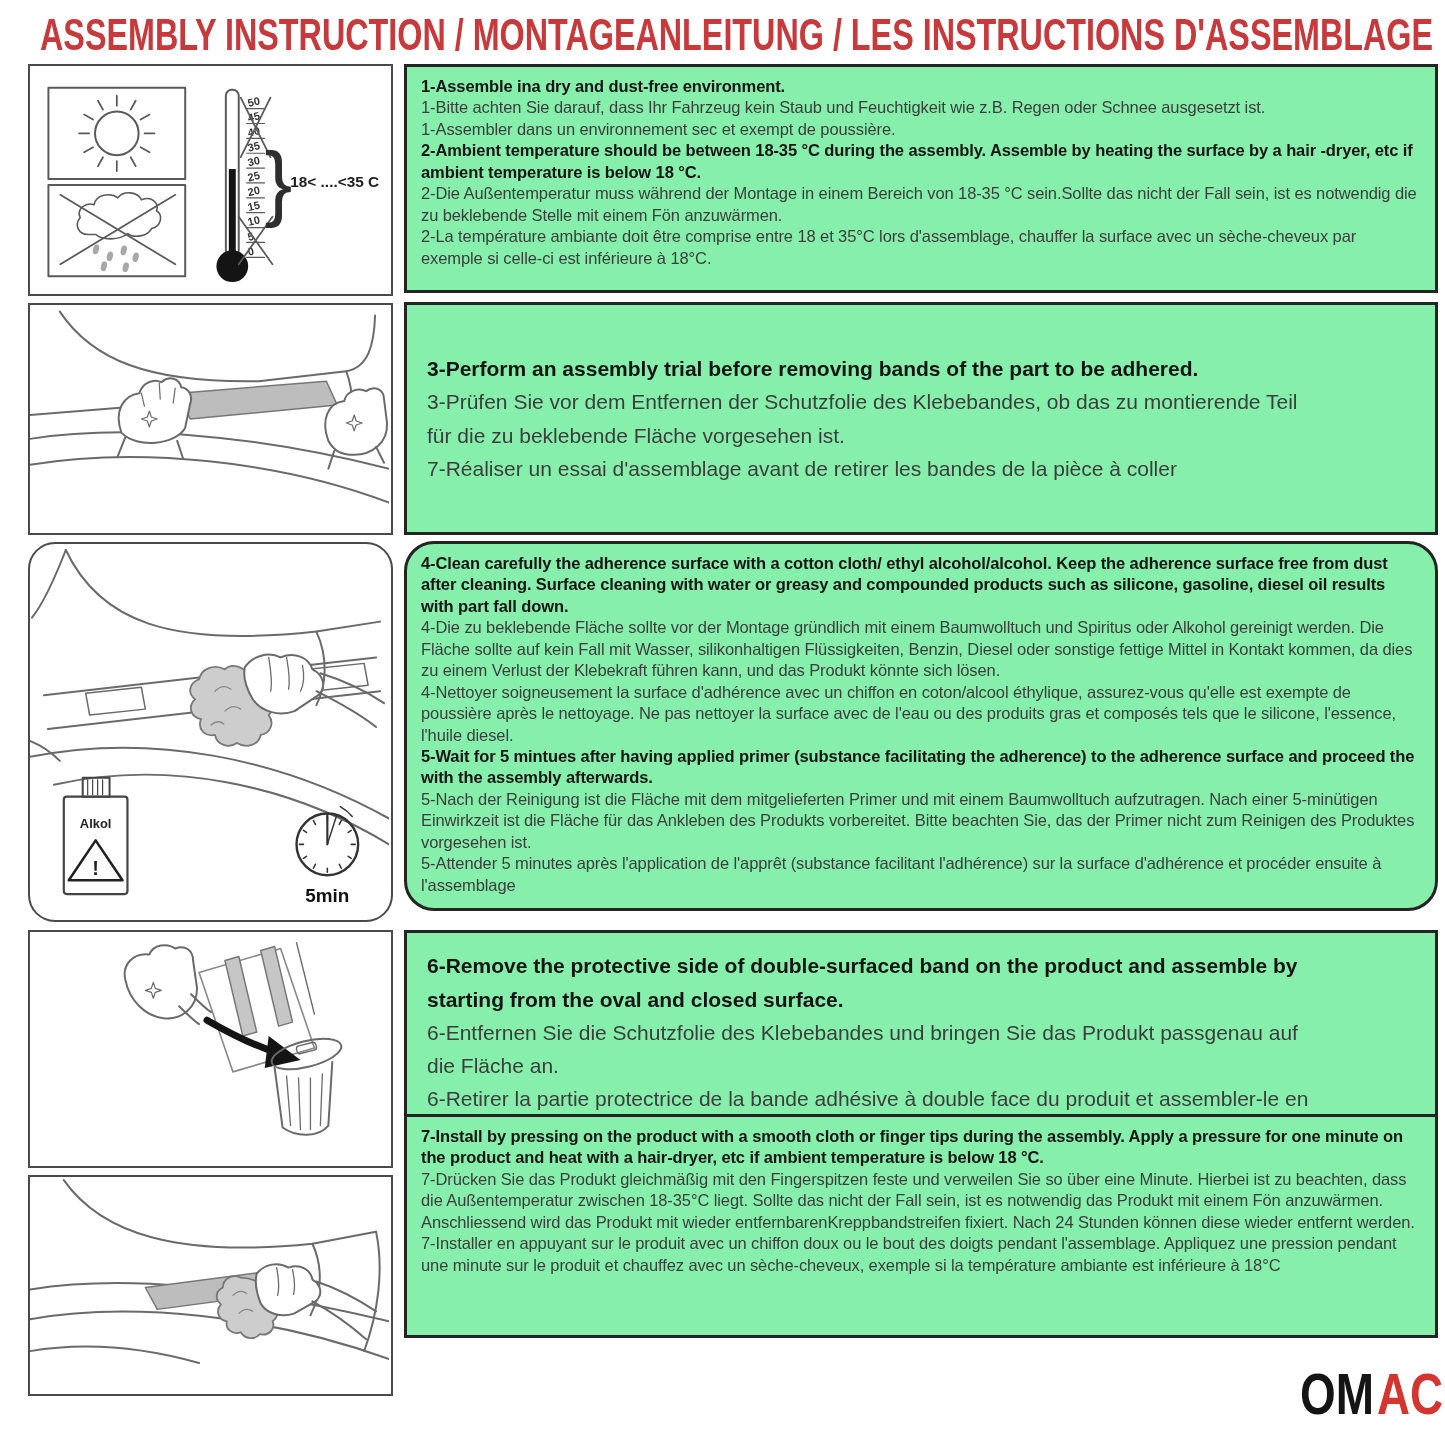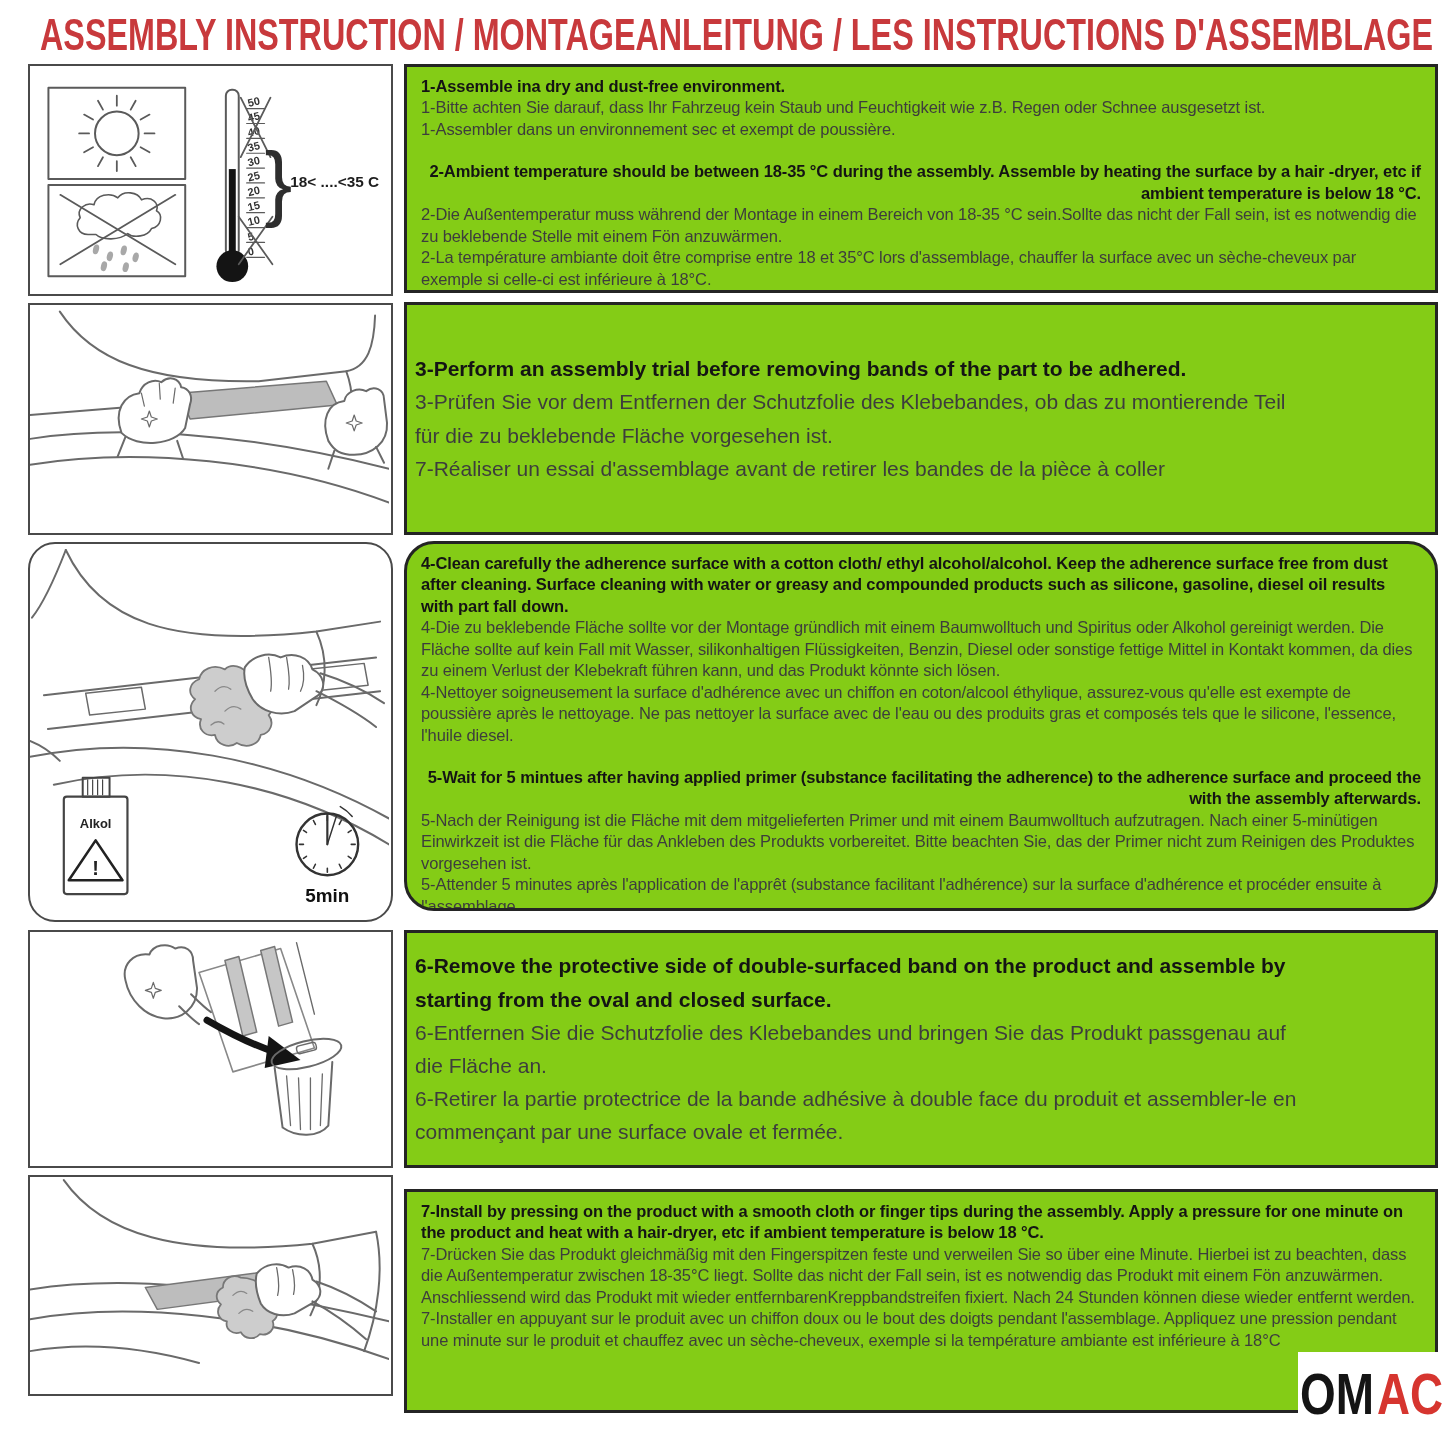--- a/index.html
+++ b/index.html
@@ -5,29 +5,29 @@
   html,body{margin:0;padding:0;}
   body{
     width:1445px;height:1445px;position:relative;background:#ffffff;
     font-family:"Liberation Sans", sans-serif;overflow:hidden;
   }
   .title-wrap{position:absolute;left:40px;top:8px;}
   .imgbox{
     position:absolute;background:#fff;border:2px solid #4a4a4a;box-sizing:border-box;overflow:hidden;
   }
   .textbox{
-    position:absolute;background:#84cc16;border:3px solid #242424;box-sizing:border-box;overflow:hidden;
+    position:absolute;background:#86efac;border:3px solid #242424;box-sizing:border-box;overflow:hidden;
   }
   .small-text{font-size:16.5px;line-height:1.3;letter-spacing:-0.1px;padding:9px 14px;}
-  .big-text{font-size:21px;line-height:1.58;padding:0 8px;display:flex;flex-direction:column;justify-content:center;height:100%;}
+  .big-text{font-size:21px;line-height:1.58;padding:0 20px;display:flex;flex-direction:column;justify-content:center;height:100%;}
   .big-text.narrow p{max-width:900px;}
   p{margin:0;}
   .b{font-weight:bold;color:#141414;}
   .r{color:#3d3d3d;}
-  .gap{margin-top:21px;text-align:right;}
+  .gap{}
   svg{display:block;}
   .logo{
     position:absolute;left:1298px;top:1352px;width:147px;height:73px;background:#fff;
     display:flex;align-items:flex-end;justify-content:flex-start;
   }
 </style>
 </head>
 <body>
 
 <div class="title-wrap">
@@ -226,21 +226,21 @@
       <path d="M204,118 q7,-7 14,-2 M210,136 q7,-7 14,-2" stroke="#888" stroke-width="1.2"></path>
     </g>
     <g fill="#fff">
       <path d="M228,96 C236,86 250,84 260,90 C272,86 282,92 284,102 C294,108 294,118 287,124 L266,136 C252,141 238,136 232,126 C228,116 226,104 228,96 Z"></path>
       <path d="M248,90 C250,100 251,110 249,118 M264,92 C266,101 267,109 265,117" stroke-width="1.3" fill="none"></path>
       <path d="M284,124 C306,136 322,148 338,162 M288,104 C312,112 330,122 348,134" fill="none"></path>
     </g>
   </svg>
 </div>
 
-<div class="textbox small-text" style="left:404px;top:1189px;width:1034px;height:224px;">
+<div class="textbox small-text" style="left:404px;top:1114px;width:1034px;height:224px;">
   <p class="b">7-Install by pressing on the product with a smooth cloth or finger tips during the assembly. Apply a pressure for one minute on the product and heat with a hair-dryer, etc if ambient temperature is below 18 °C.</p>
   <p class="r">7-Drücken Sie das Produkt gleichmäßig mit den Fingerspitzen feste und verweilen Sie so über eine Minute. Hierbei ist zu beachten, dass die Außentemperatur zwischen 18-35°C liegt. Sollte das nicht der Fall sein, ist es notwendig das Produkt mit einem Fön anzuwärmen. Anschliessend wird das Produkt mit wieder entfernbarenKreppbandstreifen fixiert. Nach 24 Stunden können diese wieder entfernt werden.</p>
   <p class="r">7-Installer en appuyant sur le produit avec un chiffon doux ou le bout des doigts pendant l'assemblage. Appliquez une pression pendant une minute sur le produit et chauffez avec un sèche-cheveux, exemple si la température ambiante est inférieure à 18°C</p>
 </div>
 
 <div class="logo">
   <svg width="147" height="73" viewBox="0 0 147 73">
     <text x="2" y="62" font-size="58" font-weight="bold" fill="#141414" textLength="74" lengthAdjust="spacingAndGlyphs">OM</text>
     <text x="79" y="62" font-size="58" font-weight="bold" fill="#d6352f" textLength="66" lengthAdjust="spacingAndGlyphs">AC</text>
   </svg>

